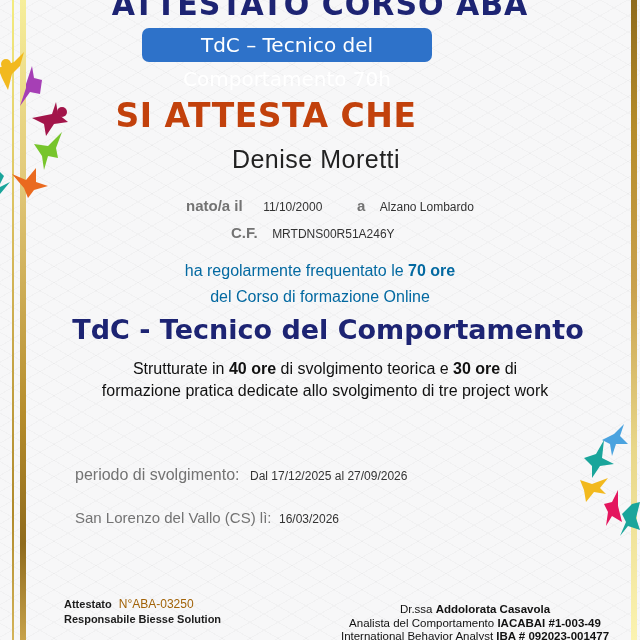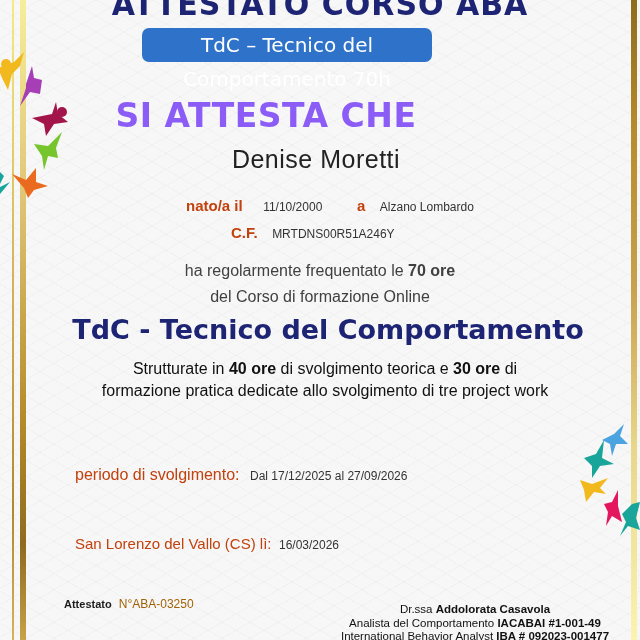--- a/index.html
+++ b/index.html
@@ -27,32 +27,32 @@
     }
     .pill {
       position:absolute; top:28px; left:142px; width:290px; height:34px;
       background:#2e72c9; border-radius:7px; color:#fff;
       font-size:20px; line-height:34px; text-align:center;
       font-family:"DejaVu Sans", sans-serif;
     }
     .attesta {
       position:absolute; top:96px; left:0; width:532px; text-align:center;
       font-family:"DejaVu Sans", sans-serif; font-weight:bold; font-size:33px;
-      color:#8b5cf6; letter-spacing:0.5px;
+      color:#c2410c; letter-spacing:0.5px;
     }
     .name {
       position:absolute; top:145px; left:0; width:632px; text-align:center;
       font-size:25px; color:#222; letter-spacing:0.5px;
     }
     .row { position:absolute; white-space:nowrap; }
-    .lbl { font-weight:bold; font-size:15px; color:#c2410c; }
+    .lbl { font-weight:bold; font-size:15px; color:#737373; }
     .val { font-size:12px; color:#333; }
     .mid {
       position:absolute; left:0; width:640px; text-align:center;
-      font-size:16px; color:#404040;
+      font-size:16px; color:#0369a1;
     }
     .mid b { font-weight:bold; }
     .course {
       position:absolute; top:314px; left:0; width:656px; text-align:center;
       font-weight:bold; font-size:27px; color:#1d2473;
       font-family:"DejaVu Sans", sans-serif;
     }
     .desc {
       position:absolute; top:358px; left:0; width:650px; text-align:center;
       font-size:16px; line-height:22px; color:#111;
@@ -131,38 +131,39 @@
     <b>30 ore</b>
     <span>di</span>
   </div>
   <div>formazione pratica dedicate allo svolgimento di tre project work</div>
 </div>
 
 <div class="row" style="left:75px;top:466px">
   <span class="lbl" style="font-weight:normal;font-size:16px">periodo di svolgimento:</span>
   <span class="val" style="margin-left:6px">Dal 17/12/2025 al 27/09/2026</span>
 </div>
-<div class="row" style="left:75px;top:535px">
+<div class="row" style="left:75px;top:509px">
   <span class="lbl" style="font-weight:normal;font-size:15px">San Lorenzo del Vallo (CS) lì:</span>
   <span class="val" style="margin-left:3px">16/03/2026</span>
 </div>
 
 <div class="footer-left">
   <div>
     <span style="font-weight:bold;font-size:11px">Attestato</span>
     <span style="font-size:12px;margin-left:4px;color:#a16207">N°ABA-03250</span>
   </div>
+  <div style="font-weight:bold;margin-top:2px">Responsabile Biesse Solution</div>
 </div>
 
 <div class="footer-right">
   <div>
     <span>Dr.ssa</span>
     <b>Addolorata Casavola</b>
   </div>
   <div>
     <span>Analista del Comportamento</span>
-    <b>IACABAI #1-001-49</b>
+    <b>IACABAI #1-003-49</b>
   </div>
   <div>
     <span>International Behavior Analyst</span>
     <b>IBA # 092023-001477</b>
   </div>
 </div>
 
 </body></html>

